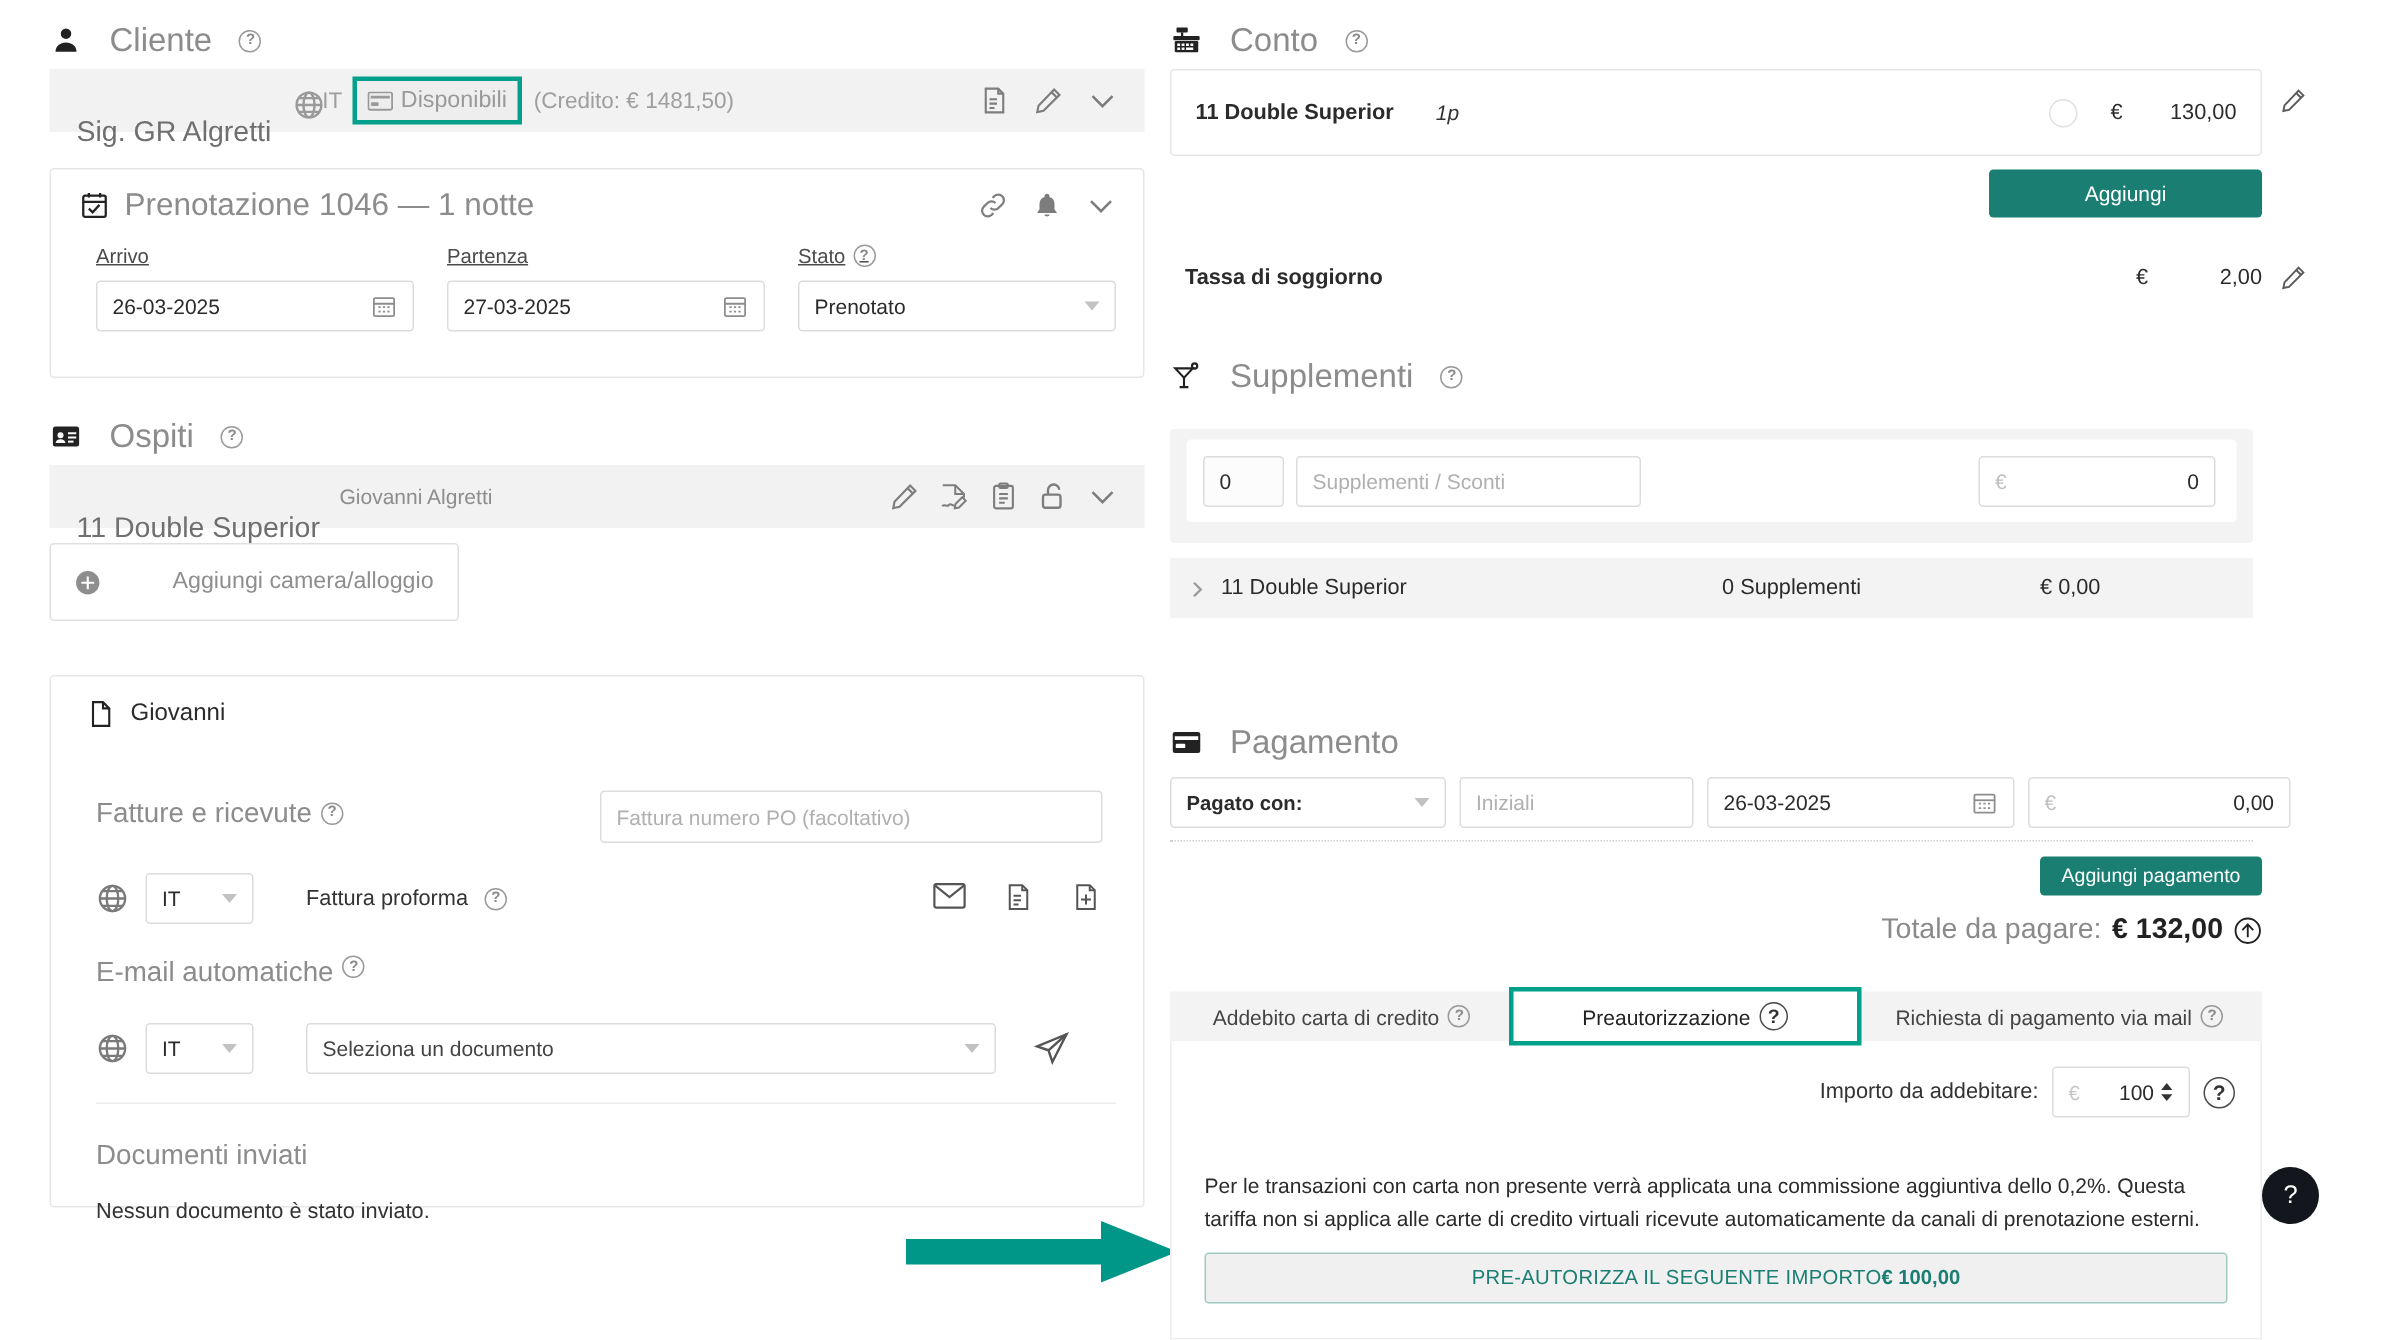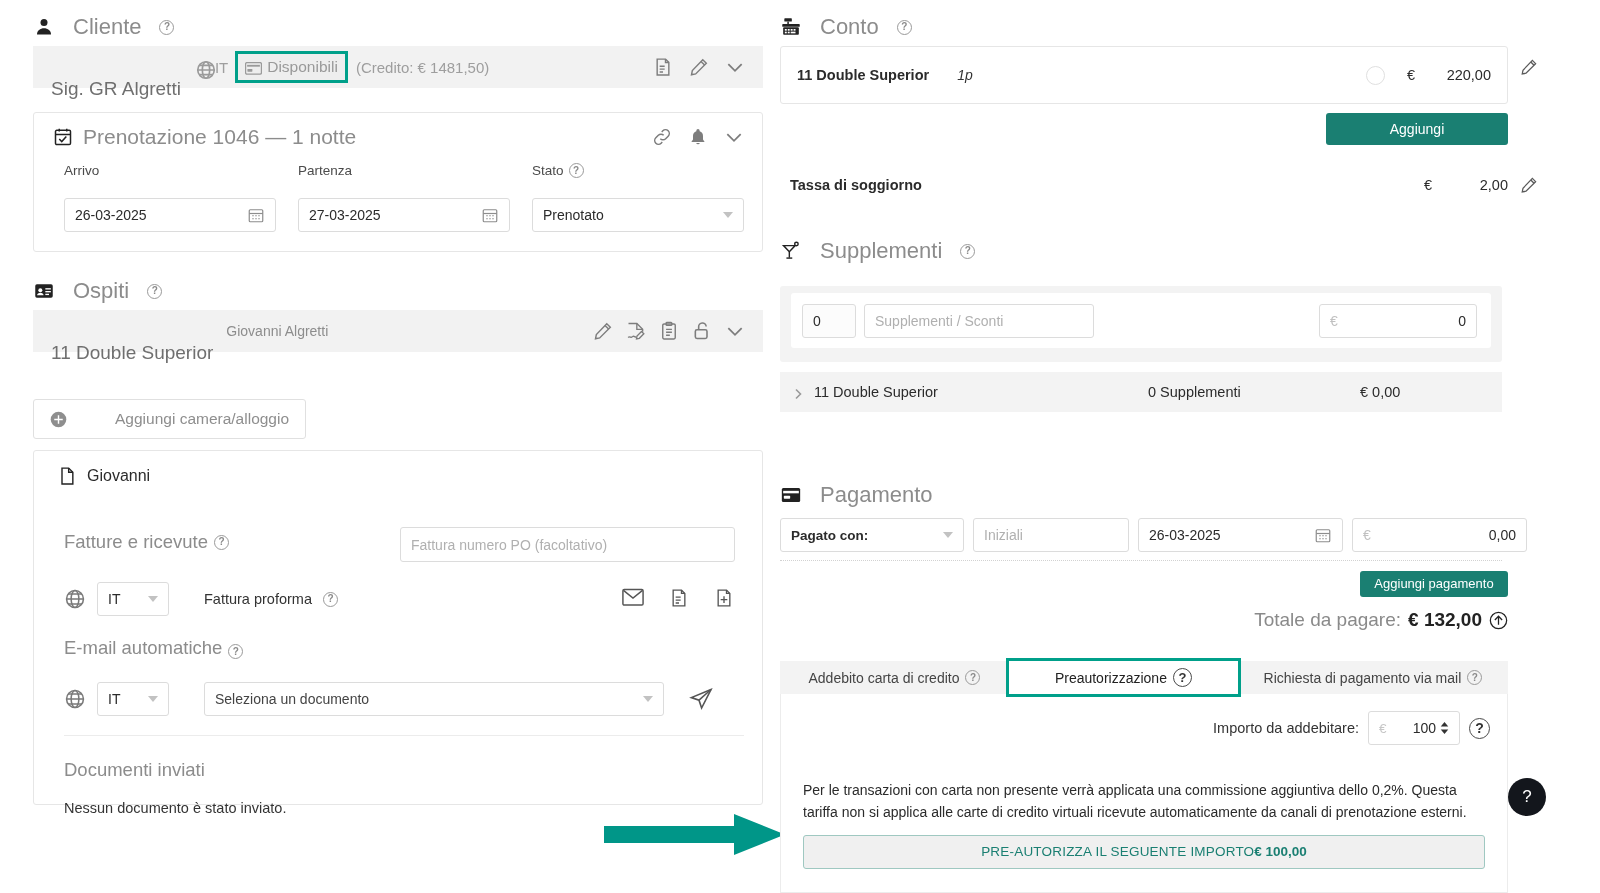--- a/index.html
+++ b/index.html
@@ -32,22 +32,22 @@
   .grey-row { background:#f2f2f2; display:flex; align-items:center;
               padding:0 18px; height:42px; }
   .grey-row .main-name { font-size:19px; color:#6f6f6f;margin-top:44px; }
   .row-icons { margin-left:auto; display:flex; align-items:center; gap:16px; }
   .row-icons .ico { width:20px;height:20px;color:#7d7d7d;display:block; }
   .row-icons .ico svg { width:20px;height:20px;display:block; }
 
   
   .card { border:1px solid #e6e6e6; border-radius:3px; background:#fff; }
 
-  .field-label { font-size:13.5px; color:#4b4b4b; margin-bottom:20px;
-                 display:flex; align-items:center; gap:5px;}
+  .field-label { font-size:13.5px; color:#4b4b4b; margin-bottom:9px;
+                 display:flex; align-items:center; gap:5px;text-decoration:underline;}
   .inp { height:34px; border:1px solid #dcdcdc; border-radius:3px; background:#fff;
          display:flex; align-items:center; padding:0 10px; font-size:14px;
          color:#2b2b2b; }
   .inp .val { flex:1; }
   .inp .ph { flex:1; color:#b0b0b0; }
   .cal { width:18px;height:18px;color:#7d7d7d;flex:none;}
   .cal svg { width:18px;height:18px;display:block;}
   .caret { width:0;height:0;border-left:5px solid transparent;
            border-right:5px solid transparent;border-top:6px solid #c2c2c2;
            flex:none; }
@@ -250,21 +250,21 @@
             </svg>
         </span>
         <span class="ico">
           <svg viewBox="0 0 24 24" fill="none" stroke="#7d7d7d" stroke-width="2.1">
               <path d="M4 8.5l8 8 8-8"></path>
             </svg>
         </span>
       </span>
     </div>
 
-    <div class="btn-outline" style="position:absolute;left:33px;top:399px;height:40px;gap:48px;">
+    <div class="btn-outline" style="position:absolute;left:33px;top:362px;height:52px;gap:48px;">
       <span style="width:17px;height:17px;flex:none;">
         <svg viewBox="0 0 24 24" fill="#8e8e8e">
             <circle cx="12" cy="12" r="11"></circle>
             <path d="M11 6h2v12h-2zM6 11h12v2H6z" fill="#fff"></path>
           </svg>
       </span>
       <span>Aggiungi camera/alloggio</span>
     </div>
 
     <div class="card" style="position:absolute;left:33px;top:450px;width:730px;height:355px;">
@@ -320,21 +320,21 @@
             <span class="ico" style="width:20px;height:22px;">
               <svg viewBox="0 0 24 24" fill="none" stroke="#555" stroke-width="1.6">
                   <path d="M5 2.5h10l4 4v15H5z"></path>
                   <path d="M15 2.5v4h4"></path>
                   <path d="M12 10v8M8 14h8"></path>
                 </svg>
             </span>
           </span>
         </div>
 
-        <div style="position:absolute;left:30px;top:150px;display:flex;align-items:flex-end;gap:6px;">
+        <div style="position:absolute;left:30px;top:150px;display:flex;align-items:flex-start;gap:6px;">
           <span style="font-size:18.5px;color:#8c8c8c;">E-mail automatiche</span>
           <span class="q">?</span>
         </div>
 
         <div style="position:absolute;left:30px;top:195px;display:flex;align-items:center;gap:11px;width:680px;">
           <span class="globe">
             <svg viewBox="0 0 24 24" fill="none" stroke="#7a7a7a" stroke-width="1.7">
                 <circle cx="12" cy="12" r="9.2"></circle>
                 <ellipse cx="12" cy="12" rx="4.2" ry="9.2"></ellipse>
                 <path d="M2.8 12h18.4M4.4 6.6h15.2M4.4 17.4h15.2"></path>
@@ -389,21 +389,21 @@
       <span class="sec-title">Conto</span>
       <span class="q">?</span>
     </div>
 
     <div class="card" style="position:absolute;left:0px;top:46px;width:728px;height:58px;display:flex;align-items:center;padding:0 16px;">
       <span style="font-size:14.5px;font-weight:700;">11 Double Superior</span>
       <span style="font-size:14px;font-style:italic;margin-left:28px;color:#333;">1p</span>
       <span style="margin-left:auto;display:flex;align-items:center;gap:22px;">
         <span style="width:19px;height:19px;border:1.6px solid #e0e0e0;border-radius:50%;display:block;"></span>
         <span style="font-size:14.5px;">€</span>
-        <span style="font-size:14.5px;min-width:54px;text-align:right;">220,00</span>
+        <span style="font-size:14.5px;min-width:54px;text-align:right;">130,00</span>
       </span>
     </div>
     <span class="ico" style="position:absolute;left:740px;top:58px;width:18px;height:18px;">
       <svg viewBox="0 0 24 24" fill="none" stroke="#5a5a5a" stroke-width="1.7">
           <path d="M16.5 3.2l4.3 4.3L8 20.3l-5 1 1-5z"></path>
           <path d="M14.4 5.3l4.3 4.3"></path>
         </svg>
     </span>
 
     <button class="btn-teal" style="position:absolute;left:546px;top:113px;width:182px;height:32px;">Aggiungi sconto/aggiunta</button>

